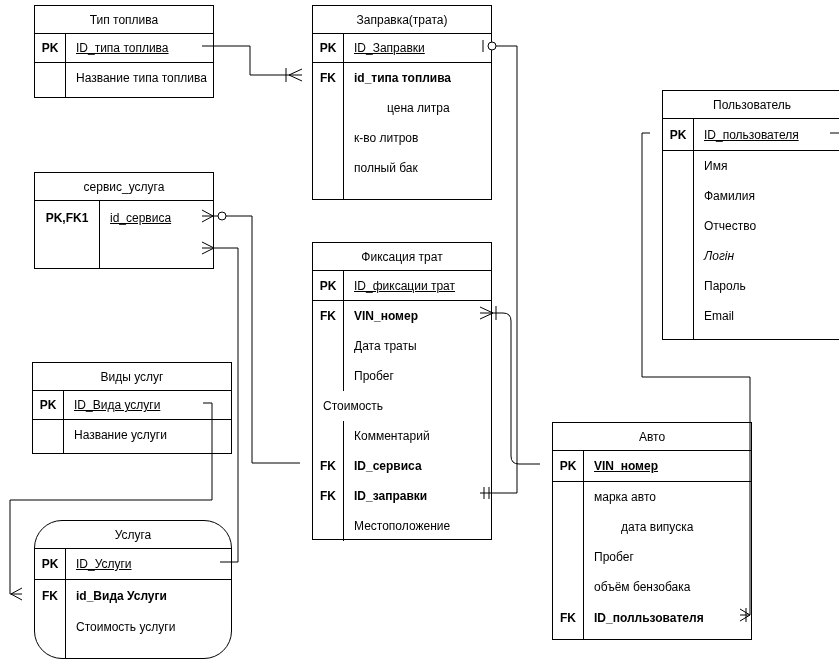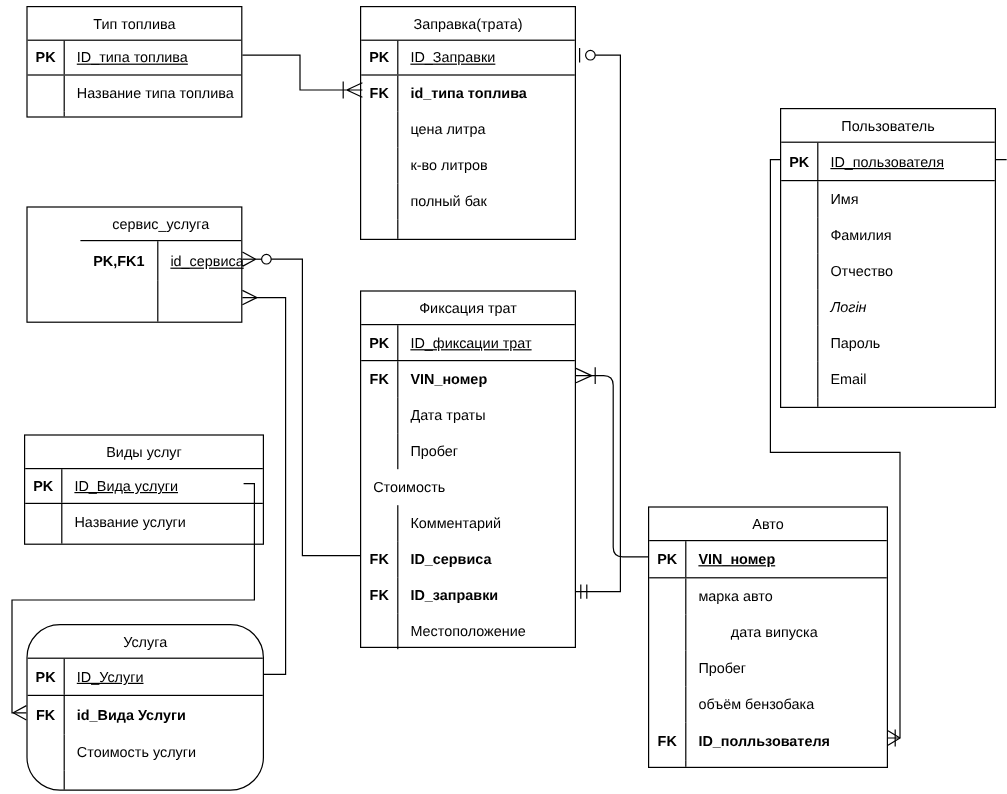--- a/index.html
+++ b/index.html
@@ -3,21 +3,21 @@
 <meta charset="utf-8">
 <style>
   html,body{margin:0;padding:0;}
   body{
     width:839px;height:662px;position:relative;background:#ffffff;
     font-family:"Liberation Sans", sans-serif;font-size:12px;color:#000;
     overflow:hidden;
   }
   .table{
     position:absolute;border:1px solid #000;background:#fff;
-    box-sizing:border-box;--kw:30px;
+    box-sizing:border-box;margin-left:12px;--kw:30px;
   }
   .t-title{
     height:27px;border-bottom:1px solid #000;
     display:flex;align-items:center;justify-content:center;
     white-space:nowrap;
   }
   .t-body{display:flex;flex-direction:column;height:calc(100% - 28px);}
   .t-row{display:flex;flex:0 0 auto;min-height:0;}
   .t-row.fill{flex:1 1 auto;}
   .t-key{
@@ -59,21 +59,21 @@
   <div class="t-title">Заправка(трата)</div>
   <div class="t-body">
     <div class="t-row sep" style="height:28px;">
       <div class="t-key">PK</div>
       <div class="t-attr u">ID_Заправки</div>
     </div>
     <div class="t-row" style="height:30px;">
       <div class="t-key">FK</div>
       <div class="t-attr b">id_типа топлива</div>
     </div>
-    <div class="t-row" style="height:30px;">
+    <div class="t-row" style="height:30px;gap:33px;">
       <div class="t-key"></div>
       <div class="t-attr">цена литра</div>
     </div>
     <div class="t-row" style="height:30px;">
       <div class="t-key"></div>
       <div class="t-attr">к-во литров</div>
     </div>
     <div class="t-row" style="height:30px;">
       <div class="t-key"></div>
       <div class="t-attr">полный бак</div>
@@ -116,21 +116,21 @@
       <div class="t-key"></div>
       <div class="t-attr">Email</div>
     </div>
     <div class="t-row fill">
         <div class="t-key"></div>
         <div class="t-attr"></div>
       </div>
   </div>
 </div>
 
-<div class="table" style="left:22px;top:172px;width:180px;height:97px;padding-left:44px;--kw:64px;">
+<div class="table" style="left:22px;top:172px;width:180px;height:97px;--kw:64px;">
   <div class="t-title">сервис_услуга</div>
   <div class="t-body">
     <div class="t-row" style="height:33px;">
       <div class="t-key">PK,FK1</div>
       <div class="t-attr u">id_сервиса</div>
     </div>
     <div class="t-row fill">
         <div class="t-key"></div>
         <div class="t-attr"></div>
       </div>

